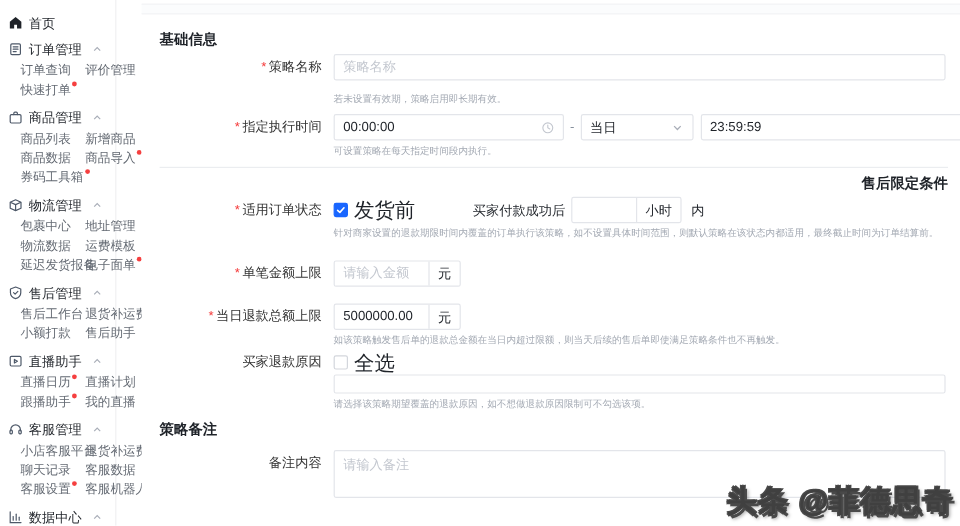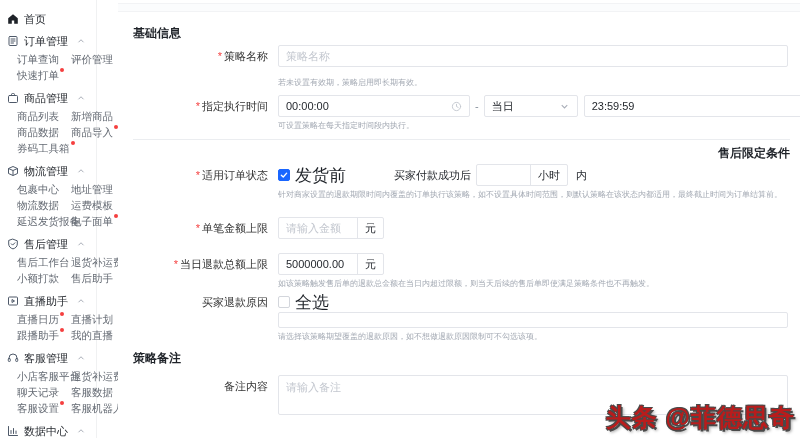--- a/index.html
+++ b/index.html
@@ -57,21 +57,21 @@
   .cbx svg { width:10px; height:10px; }
   .cbx-label { font-size:17px; color:#1f2329; margin-left:5px; }
   .inline-label { font-size:11px; color:#1f2329; }
   .bigbox { width:510px; height:16px; border:1px solid #e3e5ea; border-radius:2px;
     margin-top:3px; }
   .ta { width:510px; height:40px; border:1px solid #e3e5ea; border-radius:2px;
     resize:none; outline:none; font-family:inherit; font-size:11px; color:#1f2329;
     padding:4px 7px; }
   .ta::placeholder { color:#c3c7cf; }
   .watermark { position:absolute; right:5px; bottom:4px; font-size:25px; font-weight:bold;
-    letter-spacing:1px; color:#b91c1c; white-space:nowrap;
+    letter-spacing:1px; color:#404040; white-space:nowrap;
     text-shadow:-1px -1px 0 #4a4a4a, 1px -1px 0 #4a4a4a, -1px 1px 0 #4a4a4a,
       2px 2px 0 #4a4a4a, 3px 3px 3px rgba(0,0,0,.35); }
 </style>
 </head>
 <body>
 
 <div class="sidebar">
 
   <div class="sb-home">
     <span class="sicon">

